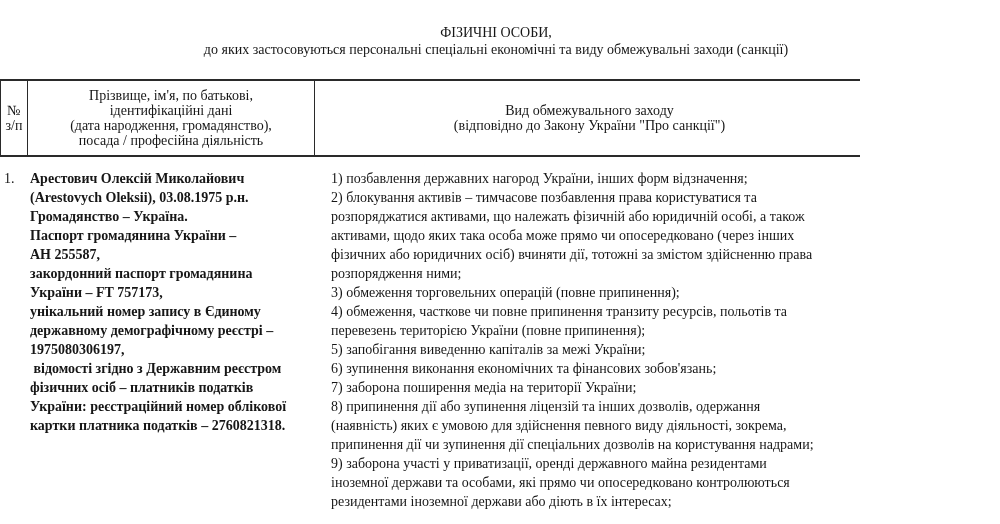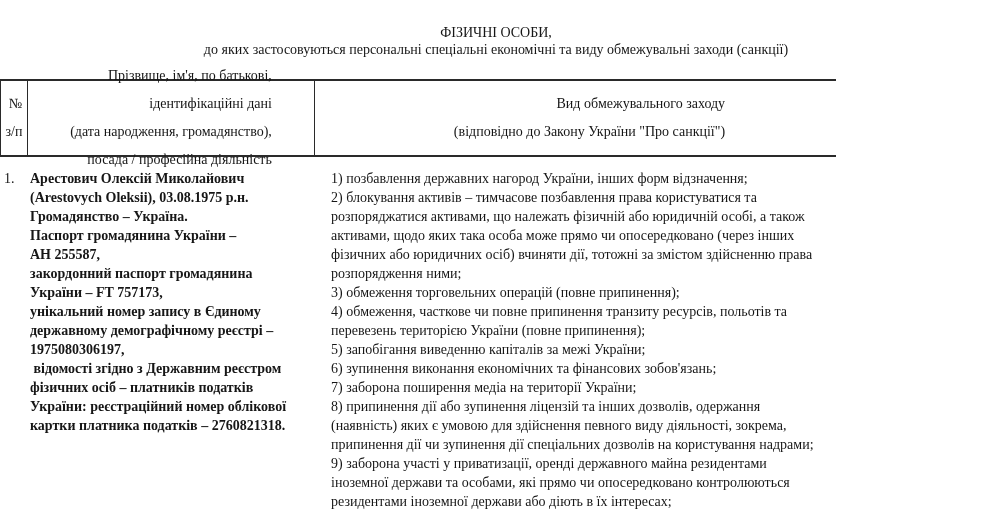--- a/index.html
+++ b/index.html
@@ -8,20 +8,21 @@
     background: #ffffff;
   }
   .page {
     position: relative;
     width: 836px;
     height: 524px;
     background: #ffffff;
     font-family: "Liberation Serif", "DejaVu Serif", serif;
     color: #161616;
     overflow: hidden;
+    padding-left: 24px;
   }
   .doc-title {
     position: absolute;
     top: 24px;
     left: 0;
     width: 992px;
     text-align: center;
     font-size: 14px;
     line-height: 17px;
   }
@@ -39,23 +40,23 @@
     border-top: 2px solid #2a2a2a;
     border-bottom: 2px solid #2a2a2a;
     border-left: 1px solid #2a2a2a;
     display: flex;
     align-items: stretch;
   }
   .th {
     display: flex;
     align-items: center;
     justify-content: center;
-    text-align: right;
+    text-align: center;
     font-size: 14px;
-    line-height: 28px;
+    line-height: 15px;
     white-space: pre;
     box-sizing: border-box;
   }
   .th + .th {
     border-left: 1.5px solid #2a2a2a;
   }
   .th-num     { flex: 0 0 26px; }
   .th-person  { flex: 0 0 287px; }
   .th-measure { flex: 0 0 550px; }
   .th-term    { flex: 1 1 auto; }

